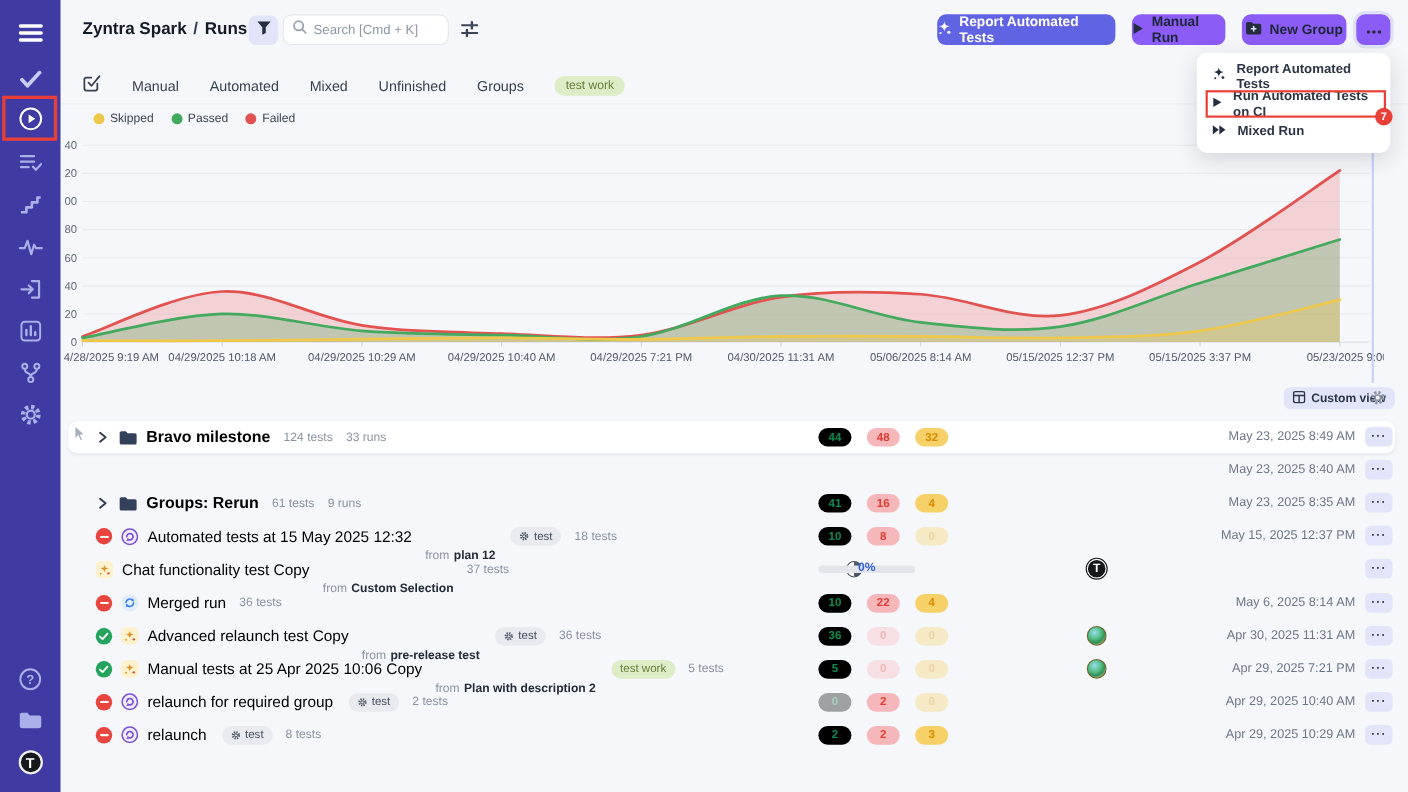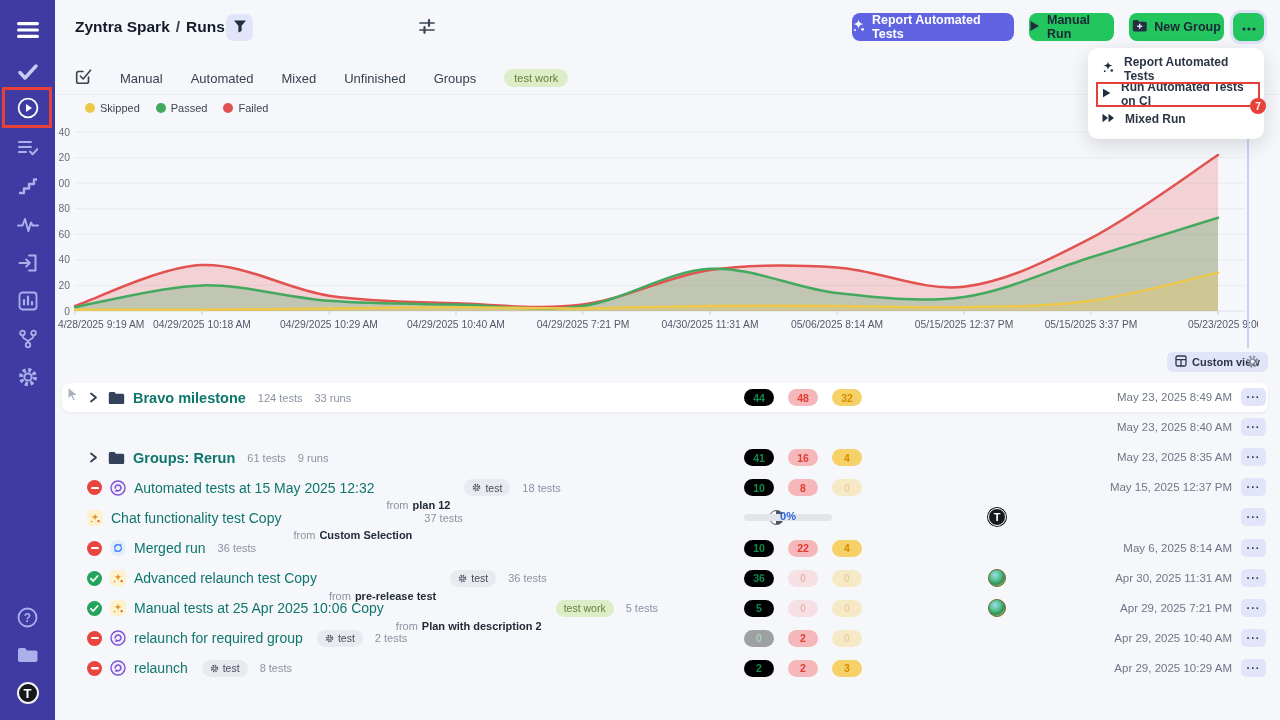--- a/index.html
+++ b/index.html
@@ -17,21 +17,21 @@
   .breadcrumb { position:absolute; left:75px; top:18px; font-size:15.5px; font-weight:700; color:#141b28; }
   .breadcrumb .sep { margin:0 6px; color:#33404f; }
   .filter-btn { position:absolute; left:226px; top:14px; width:27px; height:27px; background:#e2e5fa; border-radius:7px; display:flex; align-items:center; justify-content:center; }
   .search-box { position:absolute; left:257px; top:13px; width:151px; height:28px; background:#fff; border:1px solid #e3e6ec; border-radius:8px; display:flex; align-items:center; padding:0 8px; gap:6px; }
   .search-box input { border:none; outline:none; width:110px; font-size:12px; color:#333; font-family:"Liberation Sans",sans-serif; background:transparent; }
   .search-box input::placeholder { color:#8d96a6; }
   .sliders-ic { position:absolute; left:419px; top:19px; }
 
   .hbtn { position:absolute; top:13px; height:28px; border-radius:8px; display:flex; align-items:center; justify-content:center; gap:7px; font-size:12.5px; font-weight:700; cursor:pointer; }
   .hbtn.primary { left:852px; width:162px; background:#6064e3; color:#fff; }
-  .hbtn.soft { background:#22c55e; color:#1d2636; }
+  .hbtn.soft { background:#8b5cf6; color:#1d2636; }
   .btn-manual { left:1029px; width:85px; }
   .btn-group { left:1129px; width:95px; }
   .btn-more { left:1233px; width:31px; box-shadow:0 0 0 3px rgba(125,135,240,.18); }
 
   
   .dropdown { position:absolute; left:1088px; top:48px; width:176px; background:#fff; border-radius:10px; box-shadow:0 6px 20px rgba(20,24,48,.14); padding:8px 0; z-index:60; }
   .dd-item { height:25px; display:flex; align-items:center; gap:10px; padding:0 14px; font-size:12px; color:#2b3545; font-weight:600; cursor:pointer; }
   .dd-red-box { position:absolute; left:8px; top:34px; width:164px; height:25px; border:2px solid #e83f38; }
   .dd-badge { position:absolute; right:-8px; bottom:-9px; width:16px; height:16px; border-radius:50%; background:#e83f38; color:#fff; font-size:10px; font-weight:700; display:flex; align-items:center; justify-content:center; }
 
@@ -50,21 +50,21 @@
 
   
   .custom-view { position:absolute; left:1167px; top:352px; height:20px; background:#e2e5fa; border-radius:6px; display:flex; align-items:center; gap:5px; padding:0 8px; font-size:11px; font-weight:600; color:#2c3648; cursor:pointer; }
   .cv-gear { position:absolute; left:1245px; top:354px; cursor:pointer; }
 
   
   .rows { position:absolute; left:62px; top:383px; width:1206px; }
   .row { position:absolute; left:0; width:1206px; height:29px; }
   .row.hovered { background:#fff; border-radius:8px; box-shadow:0 1px 3px rgba(18,26,45,.07); }
   .row-left { position:absolute; left:25px; top:0; height:100%; display:flex; align-items:center; gap:8px; white-space:nowrap; }
-  .rname { font-size:14px; color:#0f766e; font-weight:500; }
+  .rname { font-size:14px; color:#000000; font-weight:500; }
   .row.grp .rname { font-weight:700; font-size:14.5px; }
   .rmeta { font-size:11px; color:#8a93a2; margin-left:4px; }
   .rfrom { font-size:11px; color:#8a93a2; margin-left:4px;margin-top:35px; }
   .rfrom b { color:#222b38; font-size:11px; font-weight:700; margin-left:4px; }
   .tagp { border-radius:9px; font-size:10.5px; padding:2.5px 8px; display:inline-flex; align-items:center; gap:4px; margin-left:6px; }
   .tagp.gray { background:#e8eaef; color:#454e5d; }
   .tagp.green { background:#dcedc8; color:#6b7f37; }
   .badges { position:absolute; left:682px; top:6px; display:flex; gap:14px; }
   .pill { height:17px; min-width:30px; border-radius:9px; display:flex; align-items:center; justify-content:center; font-size:10.5px; font-weight:700; padding:0 7px; }
   .pill.c0 { background:#000000; color:#118a4e; }
@@ -173,20 +173,27 @@
     <div class="red-box-side"></div>
   </div>
 
   <div class="breadcrumb">
     <span>Zyntra Spark</span><span class="sep">/</span><span>Runs</span>
   </div>
   <div class="filter-btn">
     <span><svg width="14" height="14" viewBox="0 0 14 14">
           <path d="M1 1.5 h12 L8.6 6.8 V12 L5.4 13.5 V6.8 Z" fill="#242e40"></path>
         </svg></span>
+  </div>
+  <div class="search-box">
+    <span><svg width="13" height="13" viewBox="0 0 13 13" stroke="#97a0af" stroke-width="1.6" fill="none">
+          <circle cx="5.5" cy="5.5" r="4.2"></circle>
+          <path d="M8.8 8.8 L12 12" stroke-linecap="round"></path>
+        </svg></span>
+    <input type="text" placeholder="Search [Cmd + K]" style="">
   </div>
   <div class="sliders-ic">
     <svg width="16" height="15" viewBox="0 0 16 15" stroke="#3b4556" stroke-width="1.7" fill="none" stroke-linecap="round">
         <path d="M1 4 h14 M1 11 h14"></path>
         <path d="M10 1.2 v5.6 M5.5 8.2 v5.6" stroke-width="2.2"></path>
       </svg>
   </div>
 
   <div class="hbtn primary">
     <span><svg width="13" height="13" viewBox="0 0 13 13">

